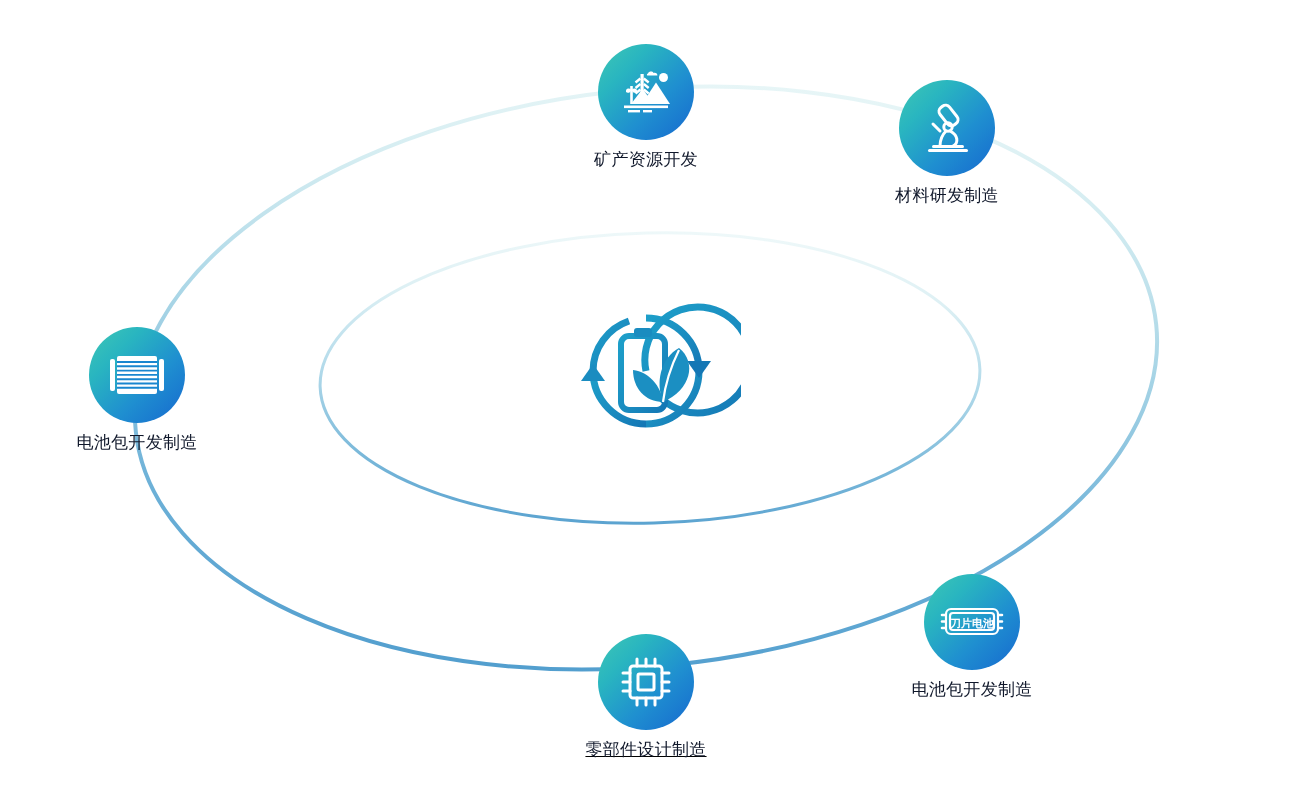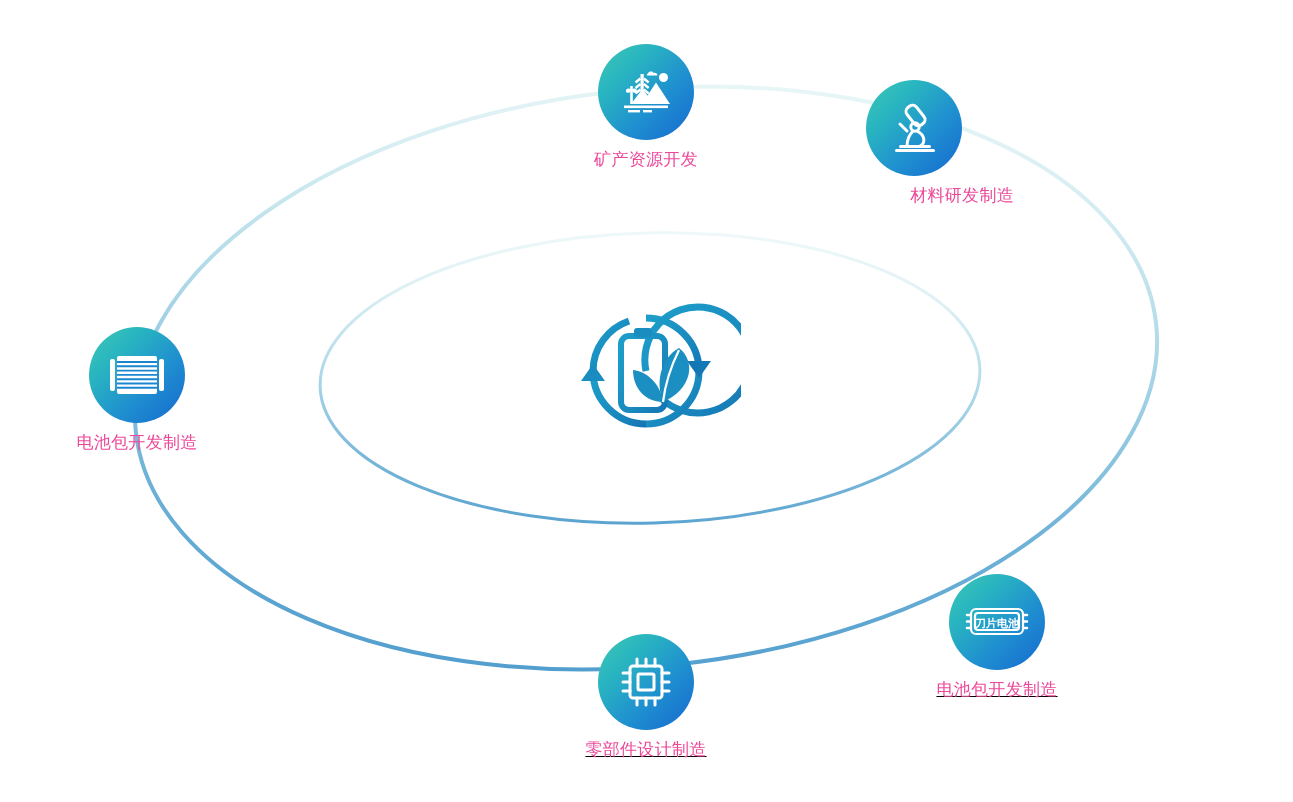--- a/index.html
+++ b/index.html
@@ -44,21 +44,21 @@
     justify-content: center;
     box-shadow: 0 0 0 0 rgba(0,0,0,0);
   }
   .node-circle svg {
     display: block;
   }
   .node-label {
     margin-top: 10px;
     font-size: 17px;
     line-height: 1.2;
-    color: #ec4899;
+    color: #0f172a;
     white-space: nowrap;
     letter-spacing: 0.3px;
   }
   #center-emblem {
     position: absolute;
     left: 646px;
     top: 371px;
     width: 190px;
     height: 170px;
     margin-left: -95px;
@@ -138,39 +138,39 @@
           <path d="M13.5 26 C17 23 19.5 25 19 28 C17.5 29.5 15 29 13.5 26 Z"></path>
           <rect x="6" y="41.5" width="44" height="2.6"></rect>
           <rect x="10" y="46" width="12" height="2.4"></rect>
           <rect x="25" y="46" width="9" height="2.4"></rect>
         </g>
       </svg>
     </div>
     <div class="node-label">矿产资源开发</div>
   </div>
 
-  <div class="node" style="left:914px; top:80px;text-align:right;">
+  <div class="node" style="left:947px; top:80px;">
     <div class="node-circle">
       <svg width="54" height="54" viewBox="0 0 54 54">
         <g fill="none" stroke="#ffffff" stroke-width="3" stroke-linecap="round" stroke-linejoin="round">
           <rect x="22.5" y="3.5" width="12" height="22" rx="5" transform="rotate(-38 28.5 14.5)"></rect>
           <path d="M13 23 L20 30"></path>
           <circle cx="28" cy="26" r="4.2"></circle>
           <path d="M30 30 C38 34 39 42 33 45"></path>
           <path d="M26 30 C22 34 20 40 20 45"></path>
           <path d="M13.5 45.5 H42.5"></path>
           <path d="M9.5 49.5 H46.5"></path>
         </g>
       </svg>
     </div>
     <div class="node-label">材料研发制造</div>
   </div>
 
 
-  <div class="node" style="left:997px; top:574px;text-decoration:underline;">
+  <div class="node" style="left:972px; top:574px;">
     <div class="node-circle">
       <svg width="68" height="40" viewBox="0 0 68 40">
         <g fill="none" stroke="#ffffff" stroke-width="2.2">
           <rect x="8" y="7" width="52" height="25" rx="5"></rect>
           <rect x="12" y="11" width="44" height="17" rx="3"></rect>
           <path d="M4 13 H7 M4 19.5 H7 M4 26 H7 M61 13 H64 M61 19.5 H64 M61 26 H64" stroke-width="2.6" stroke-linecap="round"></path>
         </g>
         <text x="34" y="24.5" text-anchor="middle" fill="#ffffff" font-family="'Liberation Sans', sans-serif" font-size="11" font-weight="bold">刀片电池</text>
       </svg>
     </div>

